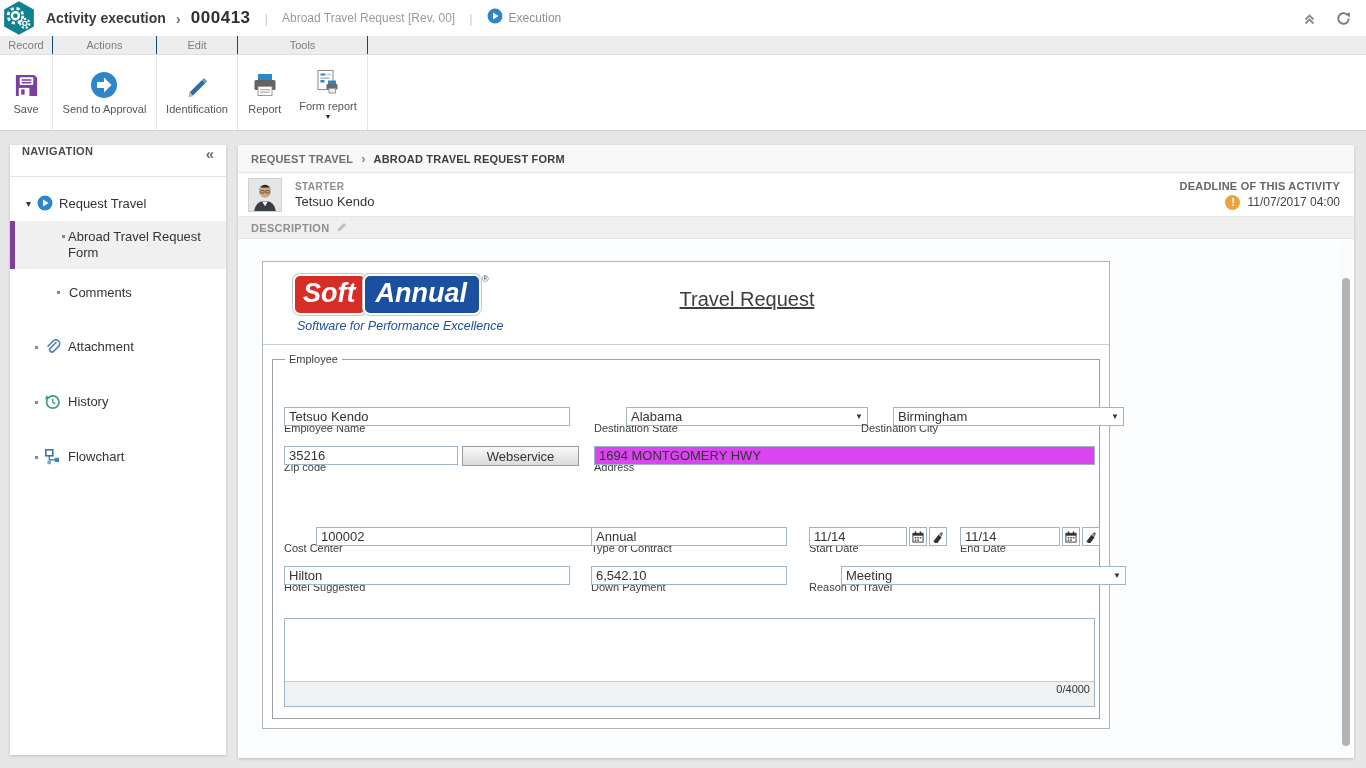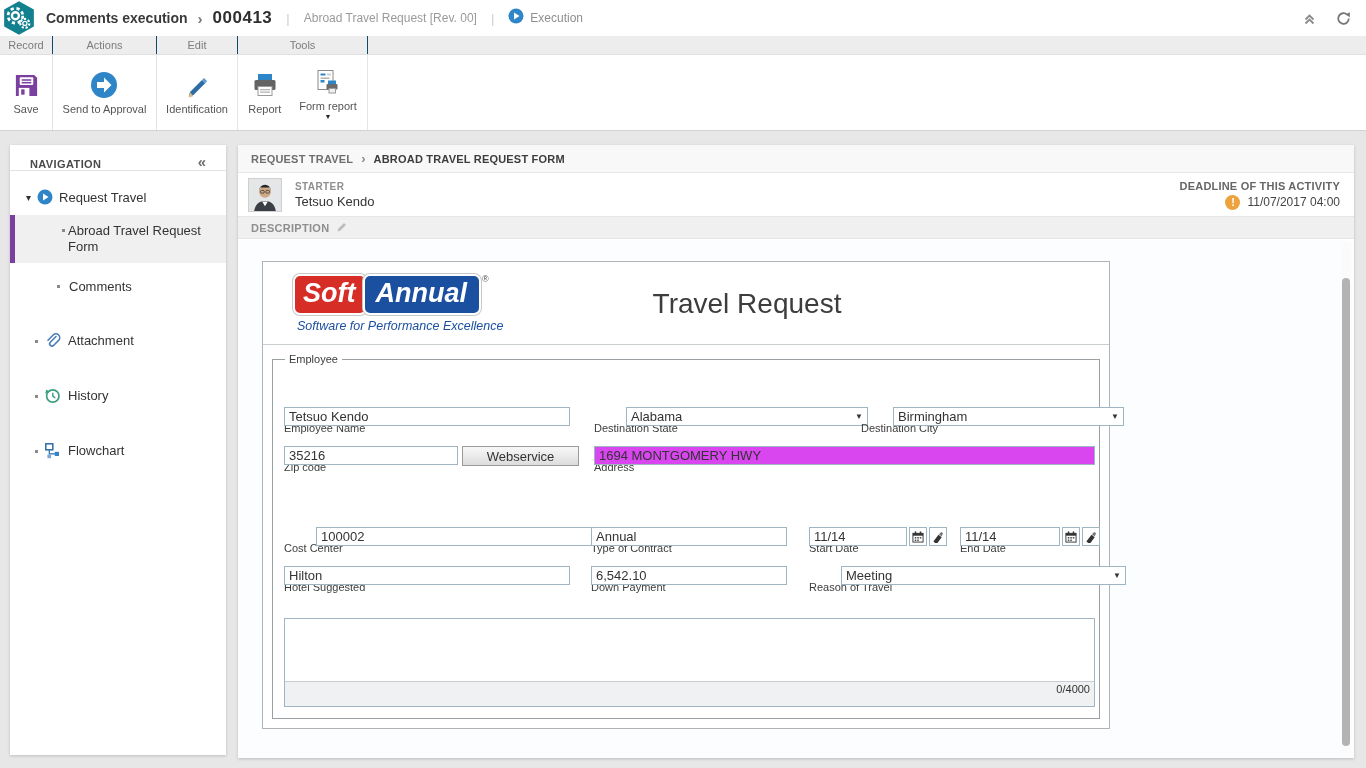--- a/index.html
+++ b/index.html
@@ -27,21 +27,21 @@
   .rbtn { display:flex; flex-direction:column; align-items:center; cursor:pointer; padding:2px 4px; }
   .rbtn .ric { height:30px; display:flex; align-items:center; }
   .rbtn .rlabel { font-size:11px; color:#555; margin-top:3px; white-space:nowrap; }
   .rbtn .rcaret { font-size:7px; color:#222; margin-top:2px; line-height:5px; }
 
   
   .nav-card { position:absolute; left:10px; top:145px; width:216px; height:610px; background:#fff; box-shadow:0 1px 3px rgba(0,0,0,.18); }
   .content-card { position:absolute; left:238px; top:145px; width:1116px; height:613px; background:#fff; box-shadow:0 1px 3px rgba(0,0,0,.18); }
 
   
-  .nav-head { height:26px; display:flex; align-items:flex-end; justify-content:space-between; padding:0 20px; border-bottom:1px solid #e2e2e2; }
+  .nav-head { height:32px; display:flex; align-items:flex-start; justify-content:space-between; padding:0 12px; border-bottom:1px solid #e2e2e2; }
   .nav-title { font-size:11px; font-weight:bold; color:#4a4a4a; letter-spacing:.4px; }
   .nav-collapse { color:#6f6f6f; font-size:15px; font-weight:bold; cursor:pointer; }
   .nav-item { display:flex; align-items:center; font-size:13px; color:#333; cursor:pointer; }
   .nv-root { padding:10px 8px 10px 16px; gap:6px; margin-top:8px; }
   .nv-caret { font-size:10px; color:#333; }
   .nv-sel { background:#f0f0f0; border-left:5px solid #7b3fa0; padding:8px 10px 8px 41px; position:relative; line-height:16px; }
   .nv-sel .bullet, .nv-child .bullet { position:absolute; left:47px; top:14px; }
   .nv-child { padding:10px 10px 10px 46px; position:relative; margin-top:6px; }
   .nv-child .bullet { left:47px; top:16px; }
   .bullet { width:3px; height:3px; background:#8a8a8a; display:inline-block; position:absolute; }
@@ -73,21 +73,21 @@
   .vscroll .thumb { position:absolute; left:1px; top:36px; width:8px; height:468px; background:#b3b3b3; border-radius:5px; }
 
   .formbox { position:absolute; left:24px; top:21px; width:848px; height:468px; background:#fff; border:1px solid #aeb4b8; }
   .form-head { position:absolute; left:0; top:0; right:0; height:83px; border-bottom:1px solid #c8cdd0; }
   .selogo { position:absolute; left:30px; top:12px; }
   .selogo-boxes { display:flex; align-items:flex-start; }
   .selogo-soft { background:#d62e27; color:#fff; font-weight:bold; font-style:italic; font-size:27px; padding:2px 10px 4px 8px; border-radius:7px; border:2px solid #fff; box-shadow:0 0 0 1px #c9c9c9; }
   .selogo-expert { background:#1b4fa0; color:#fff; font-weight:bold; font-style:italic; font-size:27px; padding:2px 12px 4px 10px; border-radius:7px; border:2px solid #fff; box-shadow:0 0 0 1px #c9c9c9; margin-left:-4px; }
   .selogo-reg { font-size:9px; color:#555; margin-left:1px; }
   .selogo-tag { color:#1b4fa0; font-style:italic; font-size:12.5px; margin-top:4px; margin-left:4px; }
-  .form-title { position:absolute; left:484px; top:26px; transform:translateX(-50%); font-size:28px; color:#3d3d3d; white-space:nowrap; }
+  .form-title { position:absolute; left:484px; top:26px; transform:translateX(-50%); font-size:20px; color:#3d3d3d; white-space:nowrap;text-decoration:underline; }
 
   .fieldset { position:absolute; left:9px; right:9px; top:97px; bottom:9px; border:1px solid #9aa0a4; }
   .legend { position:absolute; left:12px; top:-7px; background:#fff; font-size:11px; color:#3c3c3c; padding:0 4px; }
 
   .flabel { position:absolute; font-size:11px; color:#3c3c3c; white-space:nowrap;margin-top:29px; }
   .finput { position:absolute; border:1px solid #9fb6c2; font-family:"Liberation Sans",sans-serif; font-size:13px; color:#333; padding:1px 4px; height:19px; background:#fff; }
   .finput.ro { background:#d946ef; }
   .fselect { position:absolute; border:1px solid #9fb6c2; height:19px; background:#fff; display:flex; align-items:center; font-size:13px; color:#333; padding:1px 4px; cursor:pointer;margin-left:32px; }
   .fselect .arr { margin-left:auto; font-size:8px; color:#333; padding-left:4px; }
   .webservice-btn { position:absolute; height:20px; border:1px solid #9a9a9a; background:linear-gradient(#f8f8f8,#dcdcdc); font-size:13px; color:#333; font-family:"Liberation Sans",sans-serif; cursor:pointer; }
@@ -104,21 +104,21 @@
     <svg width="36" height="36" viewBox="0 0 40 40">
       <polygon points="20,1.5 36.5,10.5 36.5,29.5 20,38.5 3.5,29.5 3.5,10.5" fill="#11808F"></polygon>
       <circle cx="16" cy="17.5" r="8.2" fill="none" stroke="#fff" stroke-width="3" stroke-dasharray="3.6 3"></circle>
       <circle cx="16" cy="17.5" r="5.2" fill="#fff"></circle>
         <circle cx="16" cy="17.5" r="2.6" fill="#11808F"></circle>
       <circle cx="26.5" cy="26" r="5" fill="none" stroke="#fff" stroke-width="2.4" stroke-dasharray="2.4 2"></circle>
       <circle cx="26.5" cy="26" r="3" fill="#fff"></circle>
         <circle cx="26.5" cy="26" r="1.5" fill="#11808F"></circle>
     </svg>
   </div>
-  <span class="app-title">Comments execution</span>
+  <span class="app-title">Activity execution</span>
   <span class="tb-chev">›</span>
   <span class="record-id">000413</span>
   <span class="tb-sep">|</span>
   <span class="record-name">Abroad Travel Request [Rev. 00]</span>
   <span class="tb-sep">|</span>
   <span class="exec-wrap">
     <span>
       <svg width="16" height="16" viewBox="0 0 16 16">
           <circle cx="8" cy="8" r="7.5" fill="#2e86c8"></circle>
           <polygon points="6,4.5 11.5,8 6,11.5" fill="#fff"></polygon>

